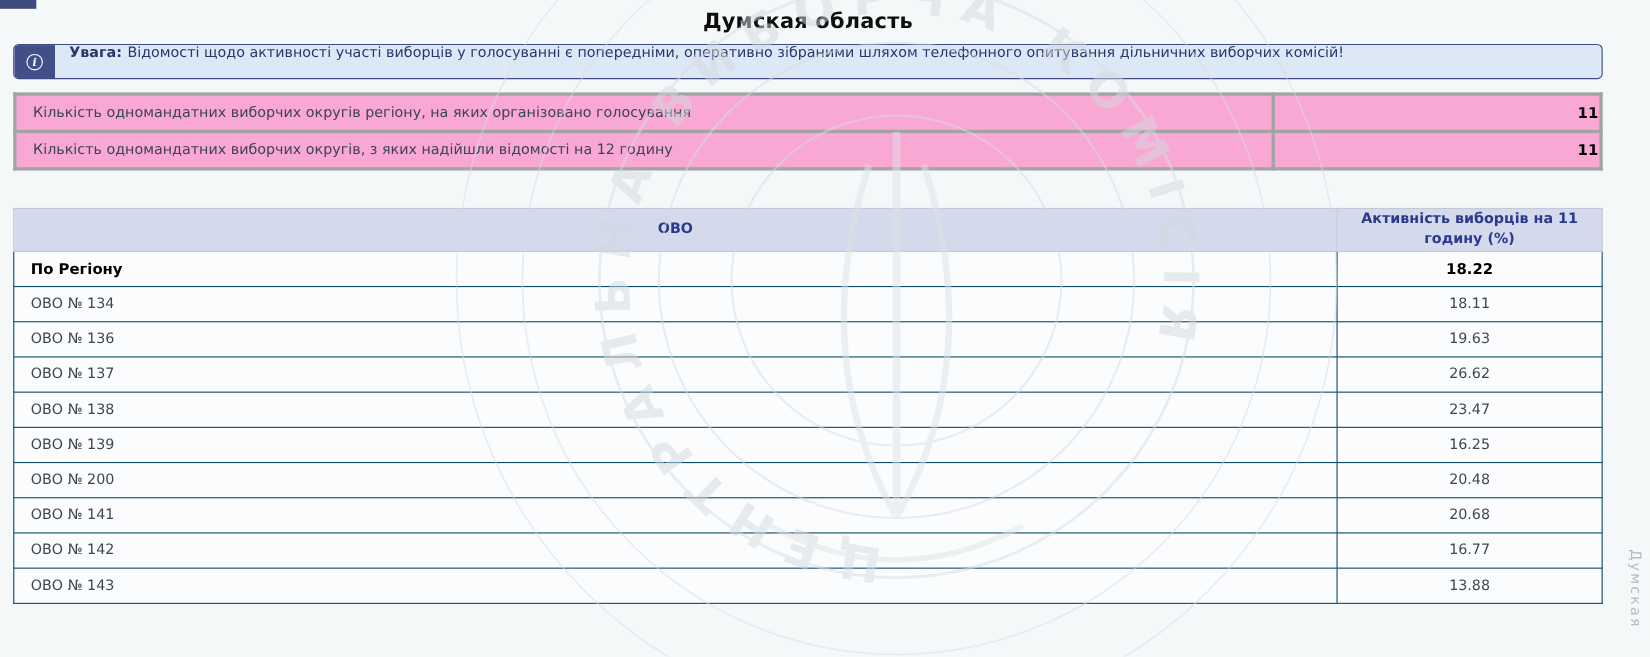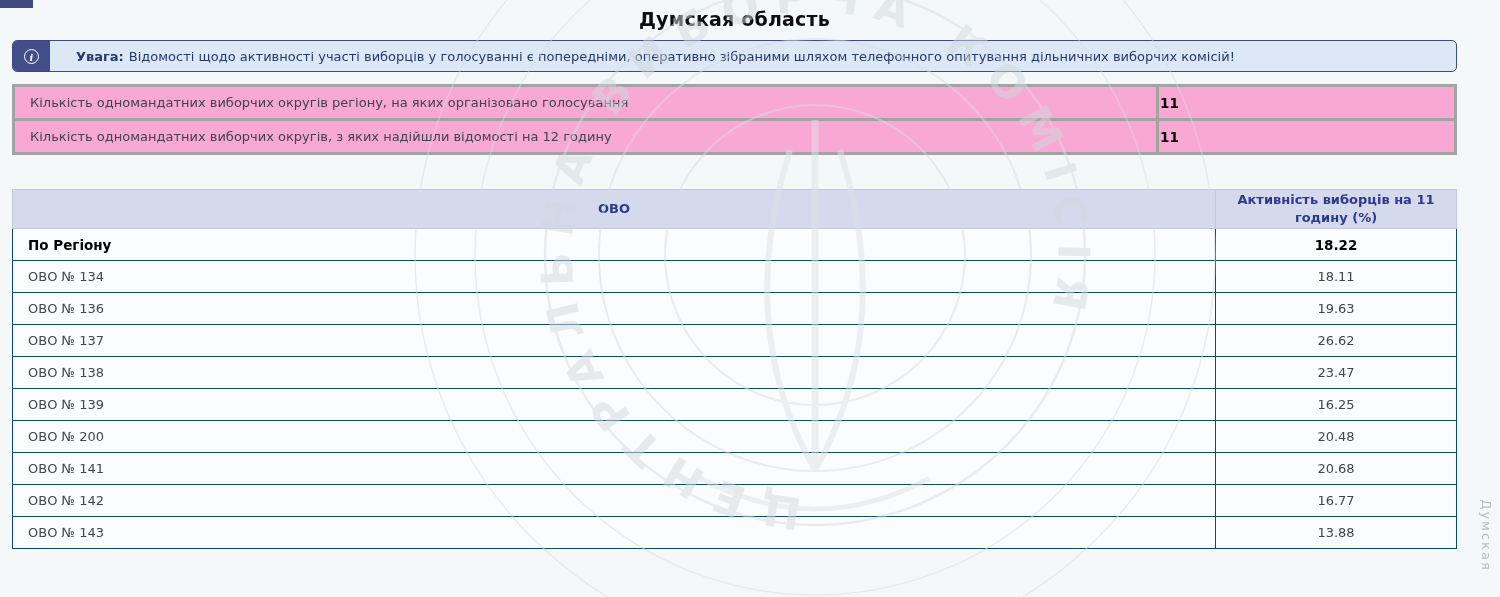--- a/index.html
+++ b/index.html
@@ -20,29 +20,29 @@
     margin-top:10px;height:32px;display:flex;overflow:hidden;
     border:1px solid #3e4a84;border-radius:5px;background:#dce8f6;
     box-sizing:border-box;
   }
   .notice-icon-box{width:37px;background:#424e87;display:flex;align-items:center;justify-content:center;flex:0 0 37px;}
   .info-icon{
     width:15px;height:15px;border:1.5px solid #fff;border-radius:50%;
     color:#fff;font-size:10px;font-weight:bold;line-height:15px;text-align:center;
     font-family:"DejaVu Serif","Liberation Serif",serif;font-style:italic;box-sizing:border-box;
   }
-  .notice-body{flex:1;display:flex;align-items:center;padding-left:26px;font-size:13px;color:#25386e;white-space:nowrap;}
+  .notice-body{flex:1;display:flex;align-items:flex-start;padding-left:13px;font-size:13px;color:#25386e;white-space:nowrap;}
   .notice-label{font-weight:bold;margin-right:5px;}
 
   
   table{border-collapse:collapse;width:100%;}
   .summary-table{margin-top:12px;font-size:13px;}
   .summary-table td{border:3px solid #a3a3a3;height:29px;background:#f9a8d4;}
   .sum-label{padding-left:15px;color:#3e4450;}
-  .sum-value{width:293px;text-align:left;font-weight:bold;color:#000;font-size:13.5px;}
+  .sum-value{width:293px;text-align:right;font-weight:bold;color:#000;font-size:13.5px;}
 
   
   .results-table{margin-top:34px;font-size:13px;}
   .results-table th{
     background:#d4d9ec;color:#2c3a8e;font-weight:bold;font-size:13px;
     height:38px;text-align:center;vertical-align:middle;
     border:1px solid #c3c8d8;padding:0 10px;line-height:1.35;
   }
   .results-table td{border:1px solid #0c4a6e;height:29px;background:#fbfcfd;color:#41454d;}
   .col-activity{width:220px;}

